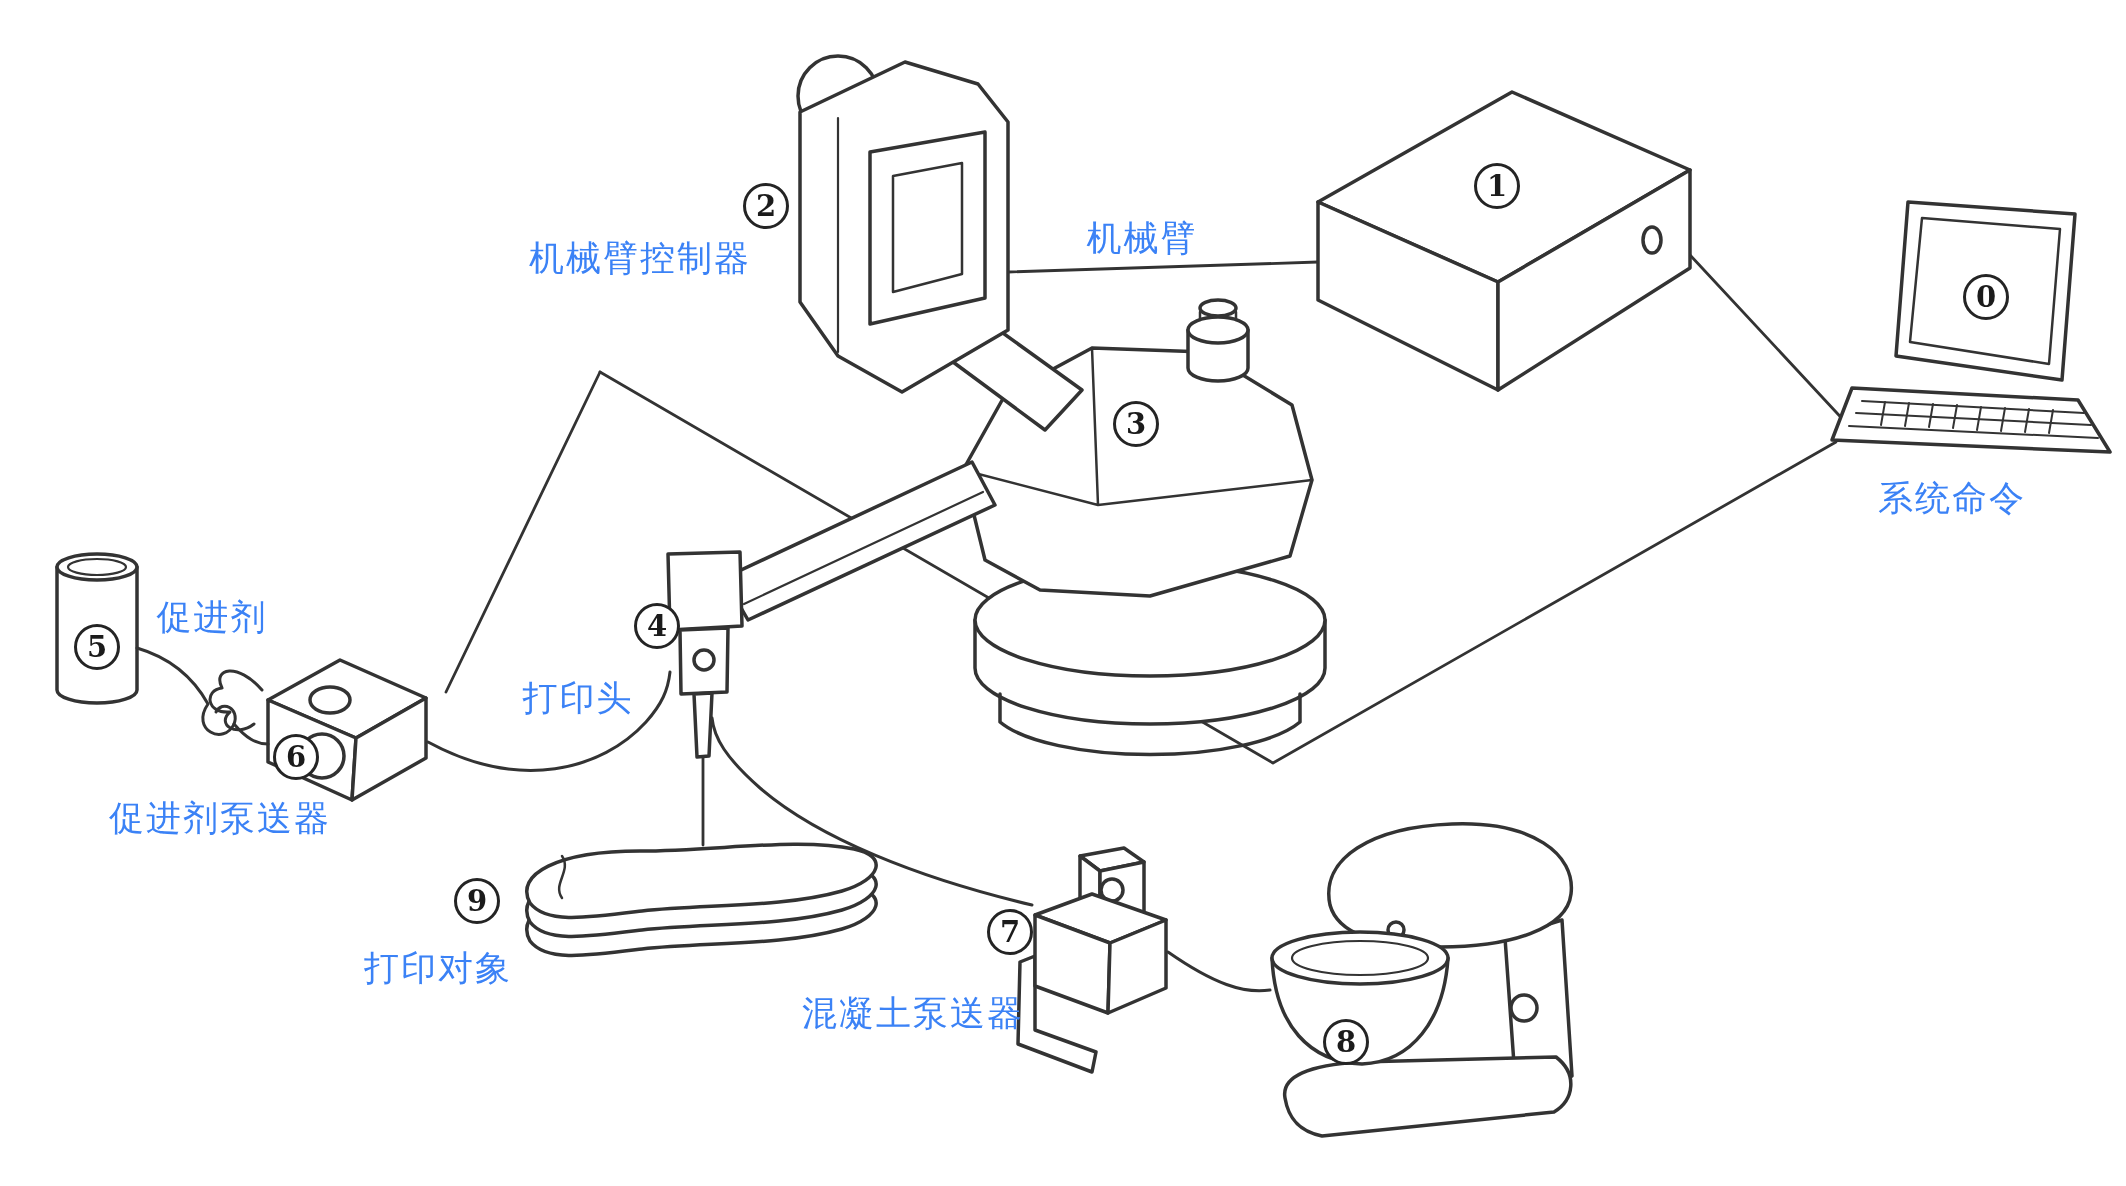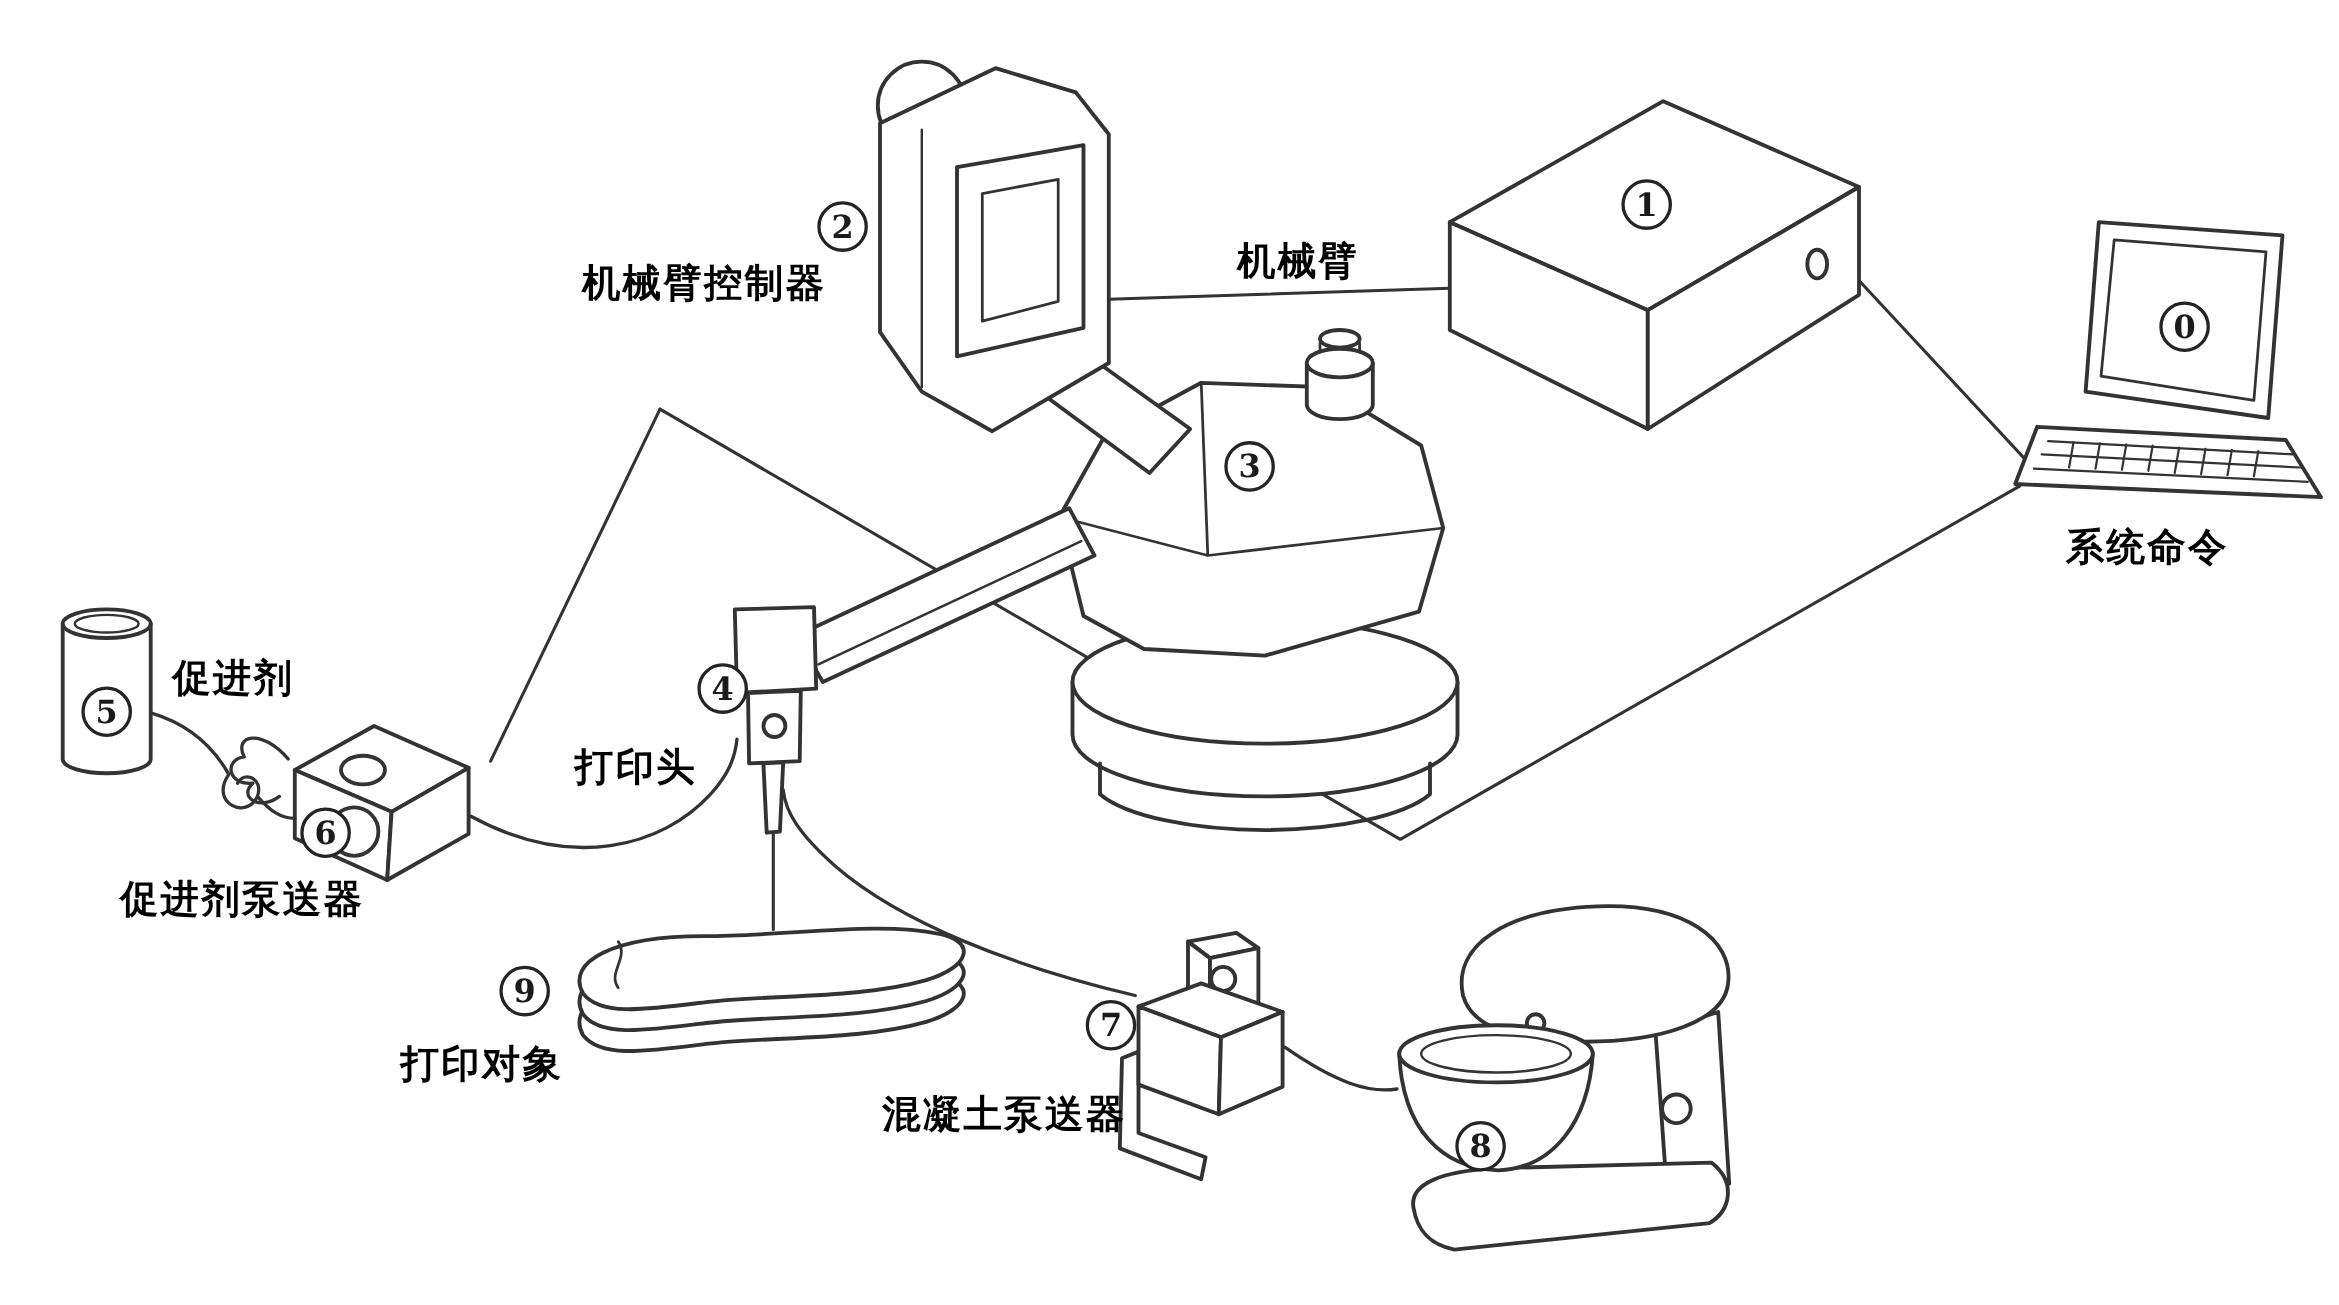--- a/index.html
+++ b/index.html
@@ -22,22 +22,22 @@
     display: flex; align-items: center; justify-content: center;
     font-family: "DejaVu Serif", serif;
     font-size: 29px; font-weight: 600; line-height: 1;
     color: #1b1b1b;
     transform: translate(-50%, -50%);
   }
   .label {
     position: absolute;
     transform: translate(-50%, -50%);
     font-size: 35px;
-    font-weight: 700;
-    color: #000000;
+    font-weight: 400;
+    color: #3b82f6;
     letter-spacing: 2px;
     white-space: nowrap;
   }
 </style>
 </head>
 <body>
 
 <div class="stage">
 
   <svg width="2126" height="1186" viewBox="0 0 2126 1186" fill="none" stroke="#333333" stroke-width="3.5" stroke-linejoin="round" stroke-linecap="round">
@@ -187,20 +187,20 @@
     </div>
   <div class="marker" style="left:1346px;top:1042px">
       <span>8</span>
     </div>
   <div class="marker" style="left:477px;top:901px">
       <span>9</span>
     </div>
 
   <div class="label" style="left:1952px;top:498px">系统命令</div>
   <div class="label" style="left:640px;top:258px">机械臂控制器</div>
-  <div class="label" style="left:1180px;top:238px">机械臂</div>
+  <div class="label" style="left:1142px;top:238px">机械臂</div>
   <div class="label" style="left:578px;top:698px">打印头</div>
   <div class="label" style="left:212px;top:617px">促进剂</div>
   <div class="label" style="left:913px;top:1013px">混凝土泵送器</div>
   <div class="label" style="left:220px;top:818px">促进剂泵送器</div>
   <div class="label" style="left:438px;top:968px">打印对象</div>
 
 </div>
 
 </body></html>

